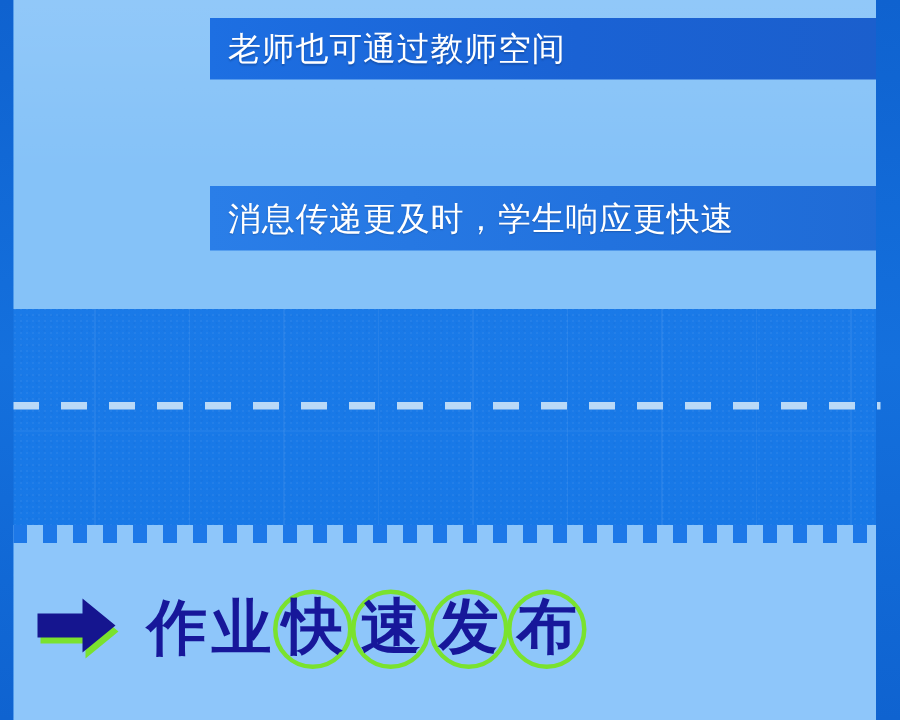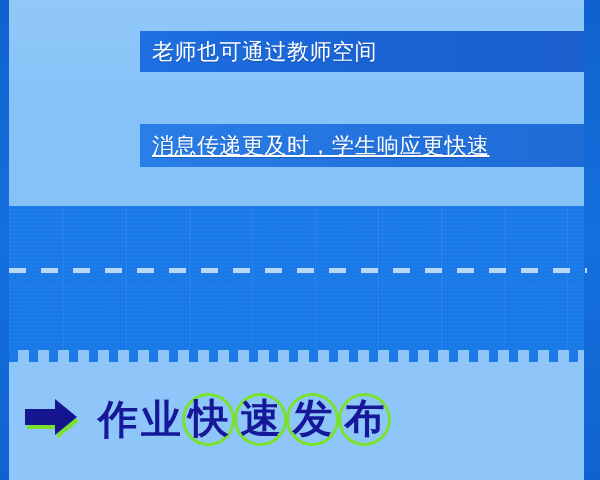--- a/index.html
+++ b/index.html
@@ -77,23 +77,23 @@
     display: flex;
     align-items: center;
     box-sizing: border-box;
     padding-left: 12px;
     color: #ffffff;
     font-size: 22px;
     letter-spacing: .5px;
     white-space: nowrap;
     text-shadow: 0 1px 1px rgba(10,40,90,.30);
   }
-  .bar-1 { top: 12px;  height: 41px; background: linear-gradient(90deg,#1d6fe2 0%, #1a62d4 55%, #1b5fcd 100%); margin-top: 19px; }
+  .bar-1 { top: 12px;  height: 41px; background: linear-gradient(90deg,#1d6fe2 0%, #1a62d4 55%, #1b5fcd 100%); }
   .bar-2 { top: 66px;  height: 44px; background: linear-gradient(90deg,#2a7ee8 0%, #2272de 60%, #1f6bd6 100%); }
-  .bar-3 { top: 124px; height: 43px; background: linear-gradient(90deg,#2a7ee8 0%, #2272de 60%, #1f6bd6 100%); text-decoration: underline; }
+  .bar-3 { top: 124px; height: 43px; background: linear-gradient(90deg,#2a7ee8 0%, #2272de 60%, #1f6bd6 100%); }
 
   
   .dash-line {
     position: absolute;
     left: 9px;
     top: 268px;
     width: 578px;
     height: 5px;
     background-image: repeating-linear-gradient(90deg,
       #b9d9f7 0px, #b9d9f7 17px, rgba(255,255,255,0) 17px, rgba(255,255,255,0) 32px);

